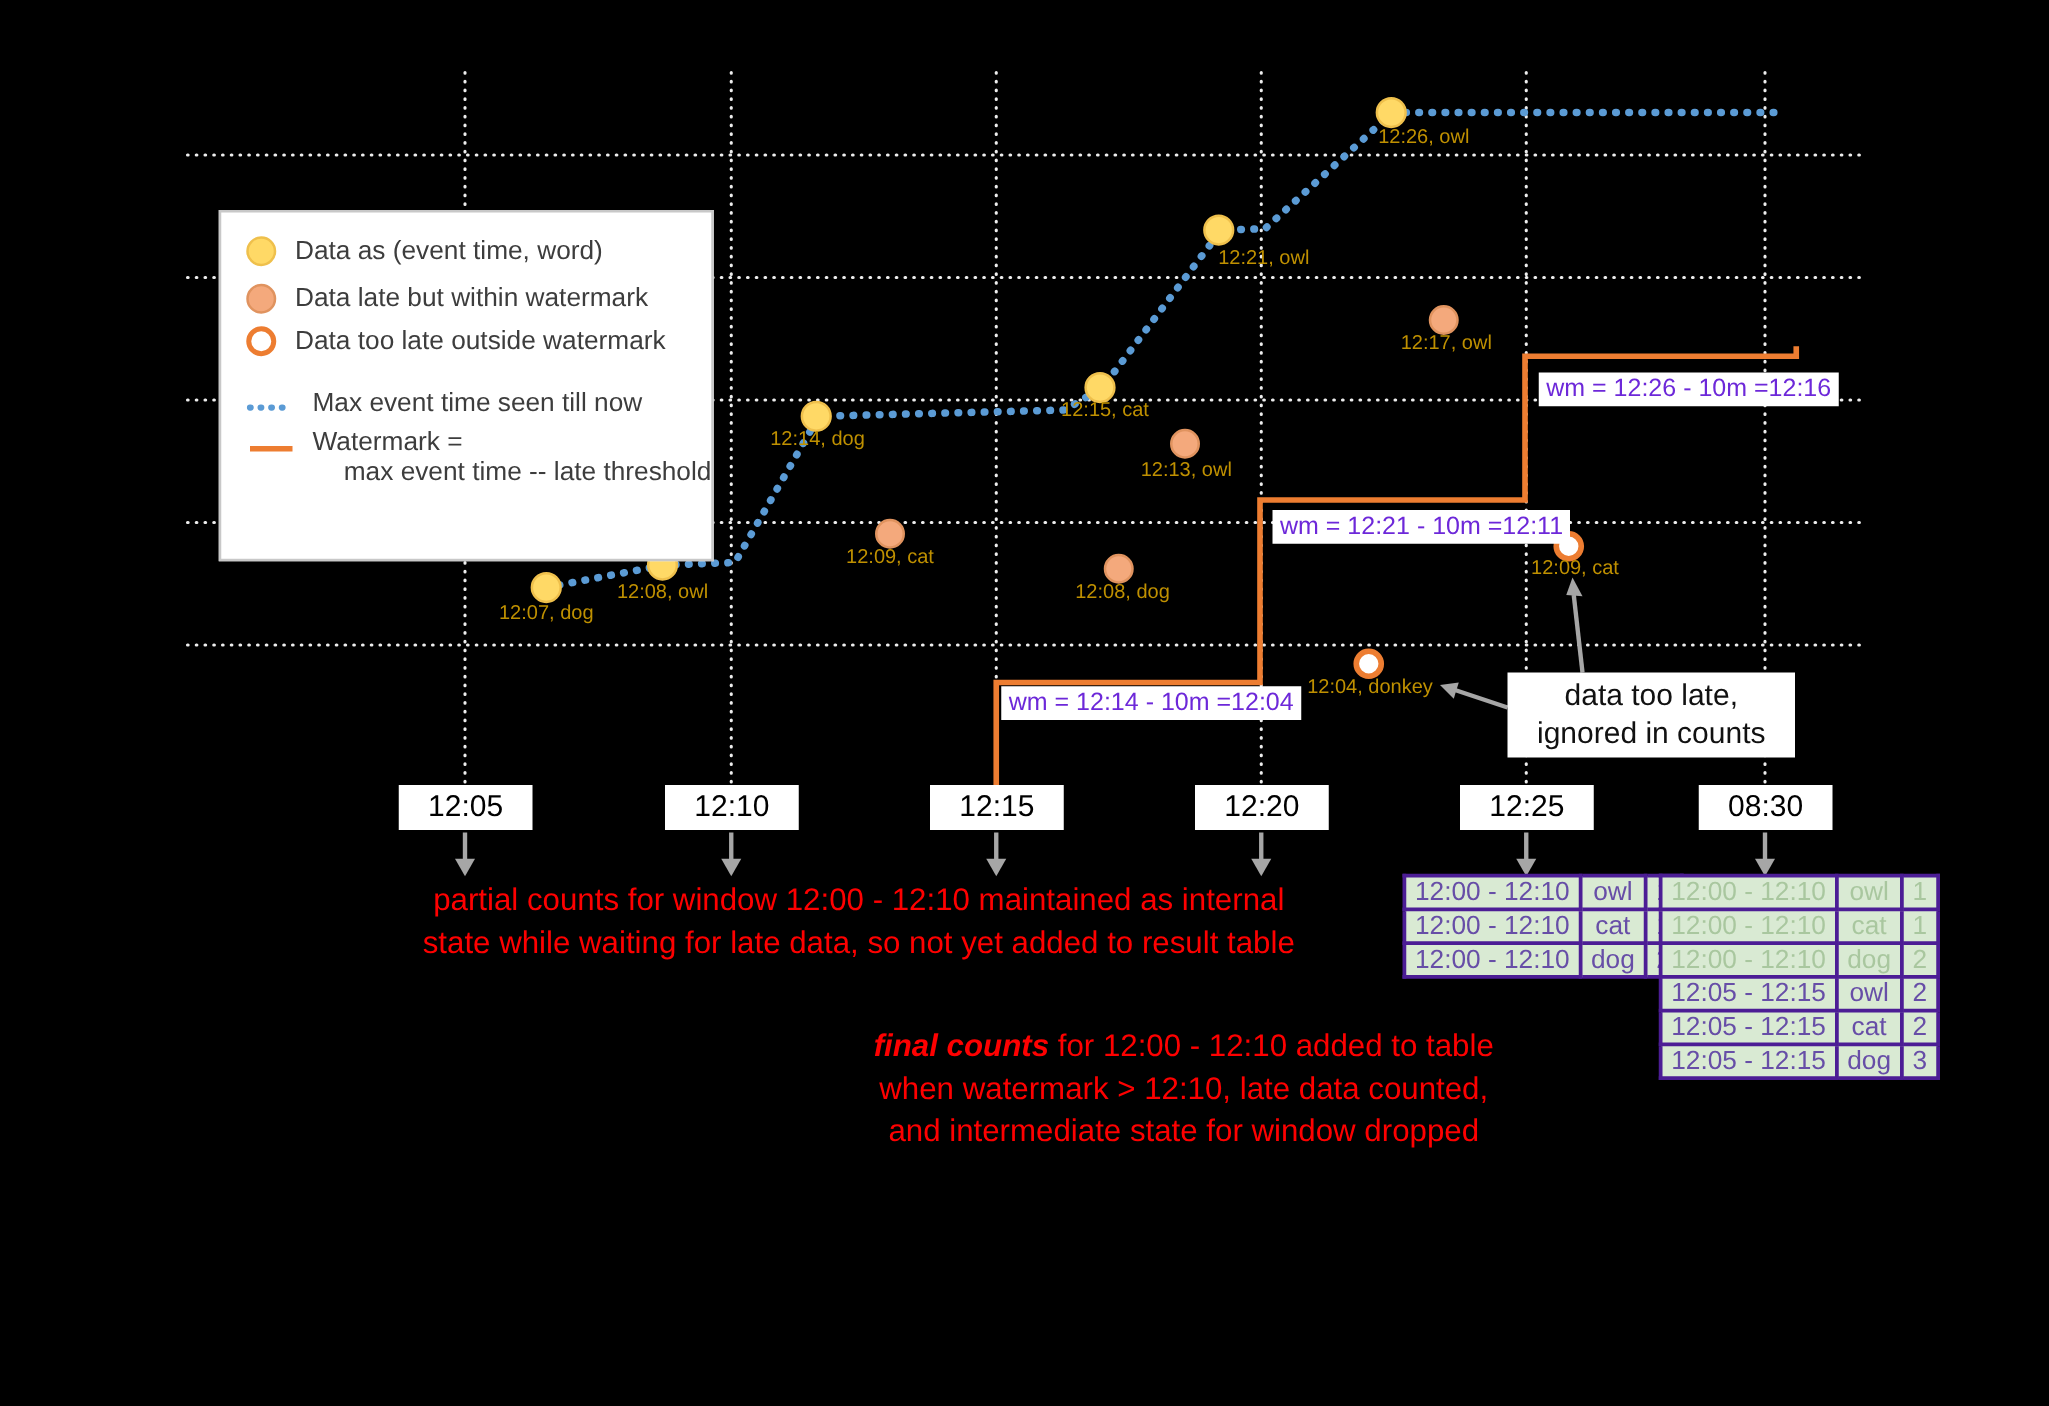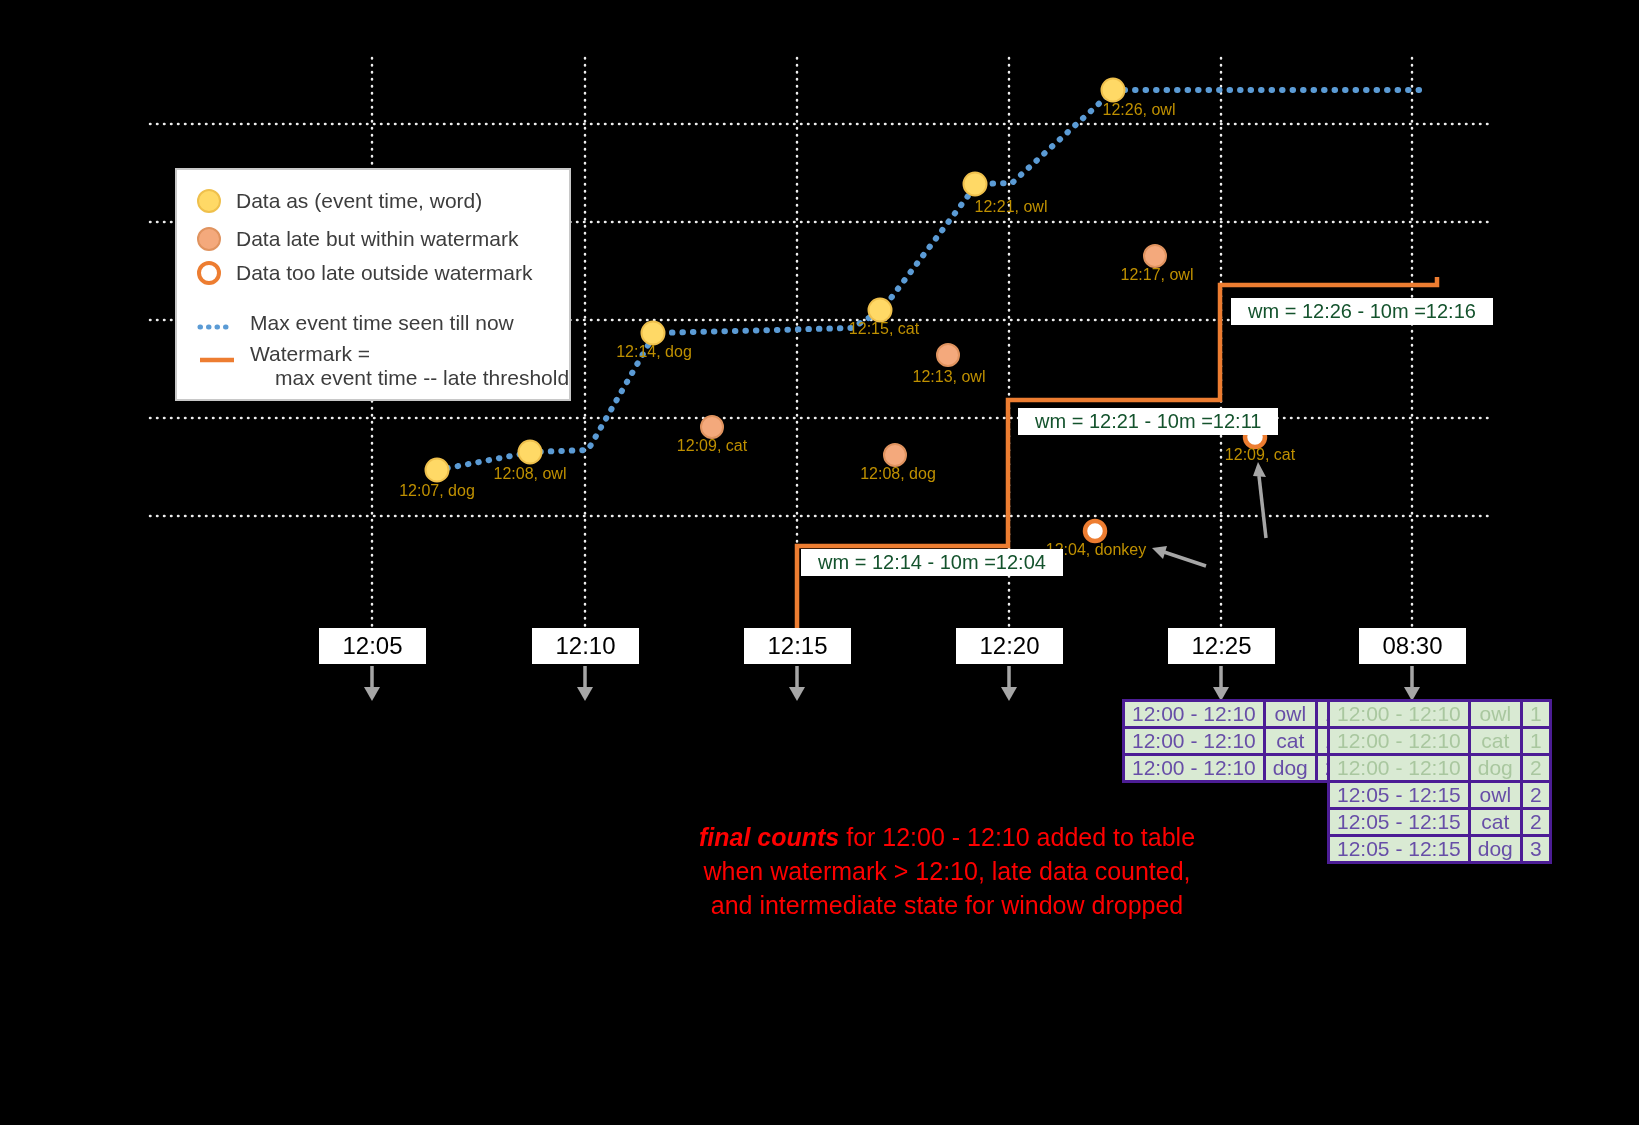--- a/index.html
+++ b/index.html
@@ -10,26 +10,26 @@
   .grid line { stroke:#EDEDED; stroke-width:2.5; stroke-dasharray:0.5 6.5; stroke-linecap:round; }
   .blue-line { fill:none; stroke:#5B9BD5; stroke-width:6; stroke-dasharray:0.5 10; stroke-linecap:round; }
   .orange-line { fill:none; stroke:#ED7D31; stroke-width:4.5; }
   .pt-on   { fill:#FFD966; stroke:#EFC04C; stroke-width:2; }
   .pt-late { fill:#F4A97C; stroke:#E0935F; stroke-width:2; }
   .pt-toolate { fill:#FFFFFF; stroke:#ED7D31; stroke-width:4.5; }
   .ga  { stroke:#A6A6A6; stroke-width:3.5; fill:none; }
   .gah { fill:#A6A6A6; stroke:none; }
 
   .pt-label { position:absolute; width:120px; text-align:center; font-size:16px; color:#BF9000; z-index:3; }
-  .wm-label { position:absolute; background:#FFFFFF; color:#14532d; font-size:20px;
-              padding:2px 17px; white-space:nowrap; z-index:3; }
+  .wm-label { position:absolute; background:#FFFFFF; color:#6d28d9; font-size:20px;
+              padding:2px 6px; white-space:nowrap; z-index:3; }
   .time-box { position:absolute; width:107px; height:36px; background:#FFFFFF; color:#000;
               font-size:24px; display:flex; align-items:center; justify-content:center; z-index:3; }
 
-  .legend { position:absolute; left:175px; top:168px; width:396px; height:233px; background:#FFFFFF;
+  .legend { position:absolute; left:175px; top:168px; width:396px; height:281px; background:#FFFFFF;
             border:2px solid #C8C8C8; box-sizing:border-box; z-index:4; }
   .lrow { position:absolute; left:20px; display:flex; align-items:center; }
   .ltext { font-size:21px; color:#3D3D3D; white-space:nowrap; }
   .dot { display:inline-block; border-radius:50%; box-sizing:border-box; width:24px; height:24px;
          margin-right:15px; flex:0 0 auto; }
   .dot-yellow { background:#FFD966; border:2px solid #EFC04C; }
   .dot-late   { background:#F4A97C; border:2px solid #E0935F; }
   .dot-open   { background:#FFF; border:4px solid #ED7D31; }
   .line-sample { display:inline-block; width:40px; height:10px; margin-right:13px; flex:0 0 auto; }
 
@@ -170,27 +170,35 @@
   <div class="wm-label" style="left:1018px; top:408px">wm = 12:21 - 10m =12:11</div>
   <div class="wm-label" style="left:1231px; top:298px">wm = 12:26 - 10m =12:16</div>
 
   <div class="time-box" style="left:319px; top:628px">12:05</div>
   <div class="time-box" style="left:532px; top:628px">12:10</div>
   <div class="time-box" style="left:744px; top:628px">12:15</div>
   <div class="time-box" style="left:956px; top:628px">12:20</div>
   <div class="time-box" style="left:1168px; top:628px">12:25</div>
   <div class="time-box" style="left:1359px; top:628px">08:30</div>
 
+  <div class="red-note" style="left:317px; top:703px; width:740px">
+    <div>partial counts for window 12:00 - 12:10 maintained as internal</div>
+    <div>state while waiting for late data, so not yet added  to result table</div>
+  </div>
 
   <div class="red-note" style="left:597px; top:820px; width:700px">
     <div><span class="em">final counts</span><span> for 12:00 - 12:10 added to table</span></div>
     <div>when watermark &gt; 12:10, late data counted,</div>
     <div>and intermediate state for window dropped</div>
   </div>
 
+  <div class="too-late-note" style="left:1206px; top:538px; width:230px">
+    <div>data too late,</div>
+    <div>ignored in counts</div>
+  </div>
 
   <table class="res-table" style="left:1122px; top:699px">
     <tbody>
         <tr>
       <td class="c-win">12:00 - 12:10</td>
       <td class="c-word">owl</td>
       <td class="c-count">1</td>
     </tr>
     <tr>
       <td class="c-win">12:00 - 12:10</td>

